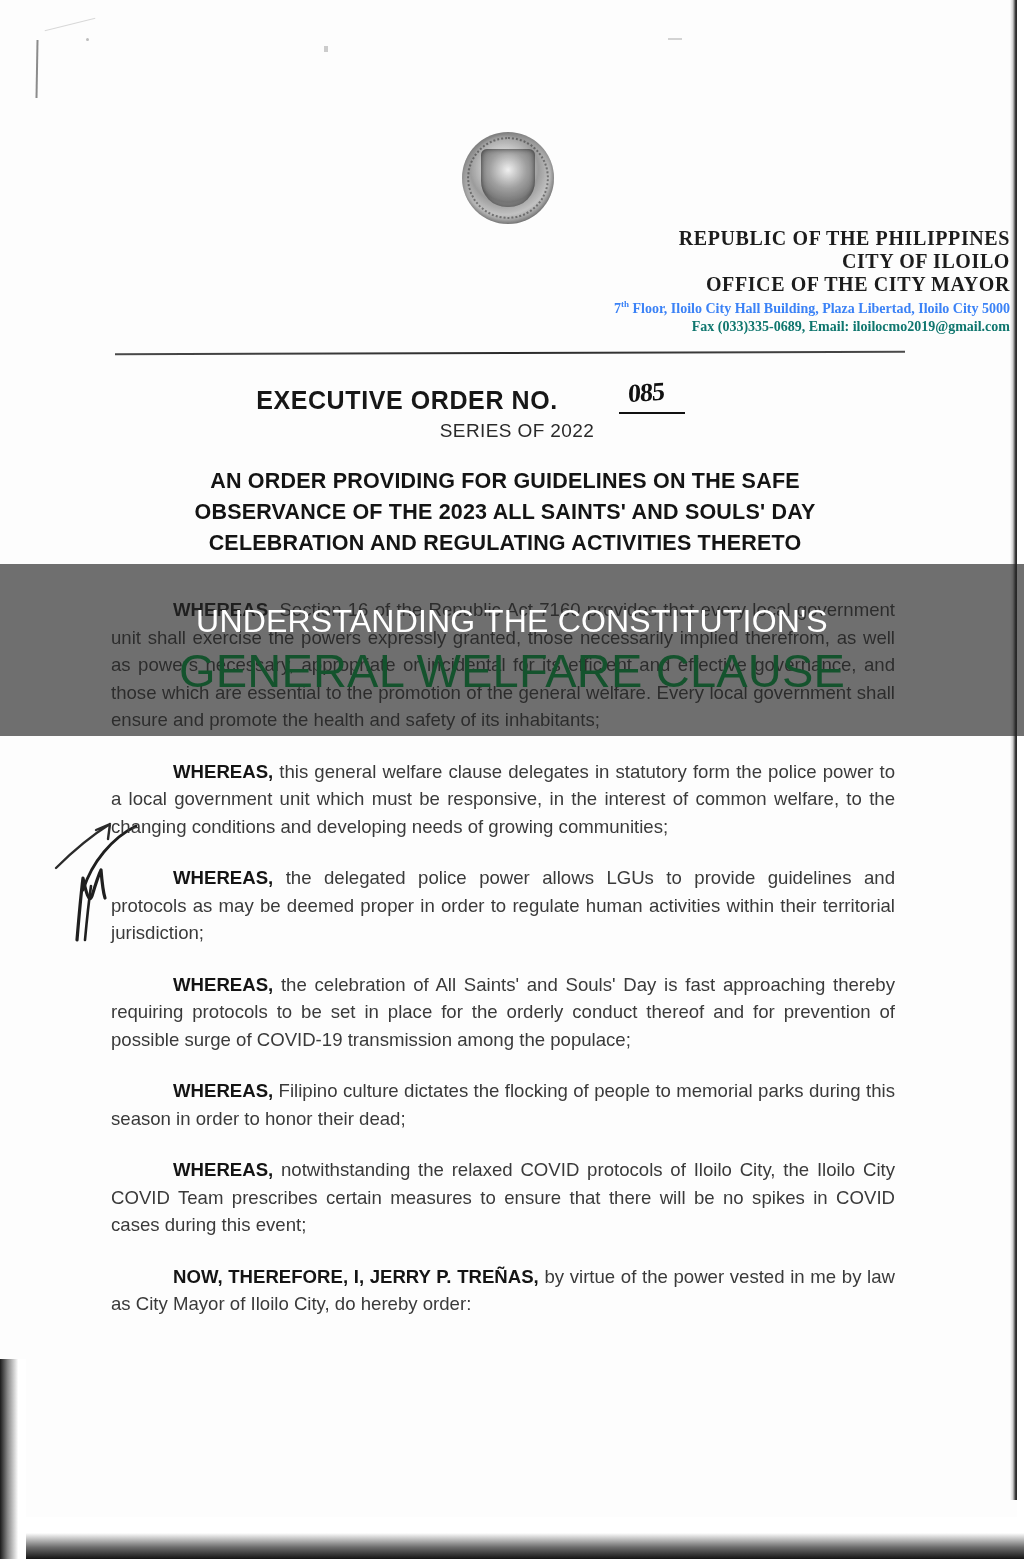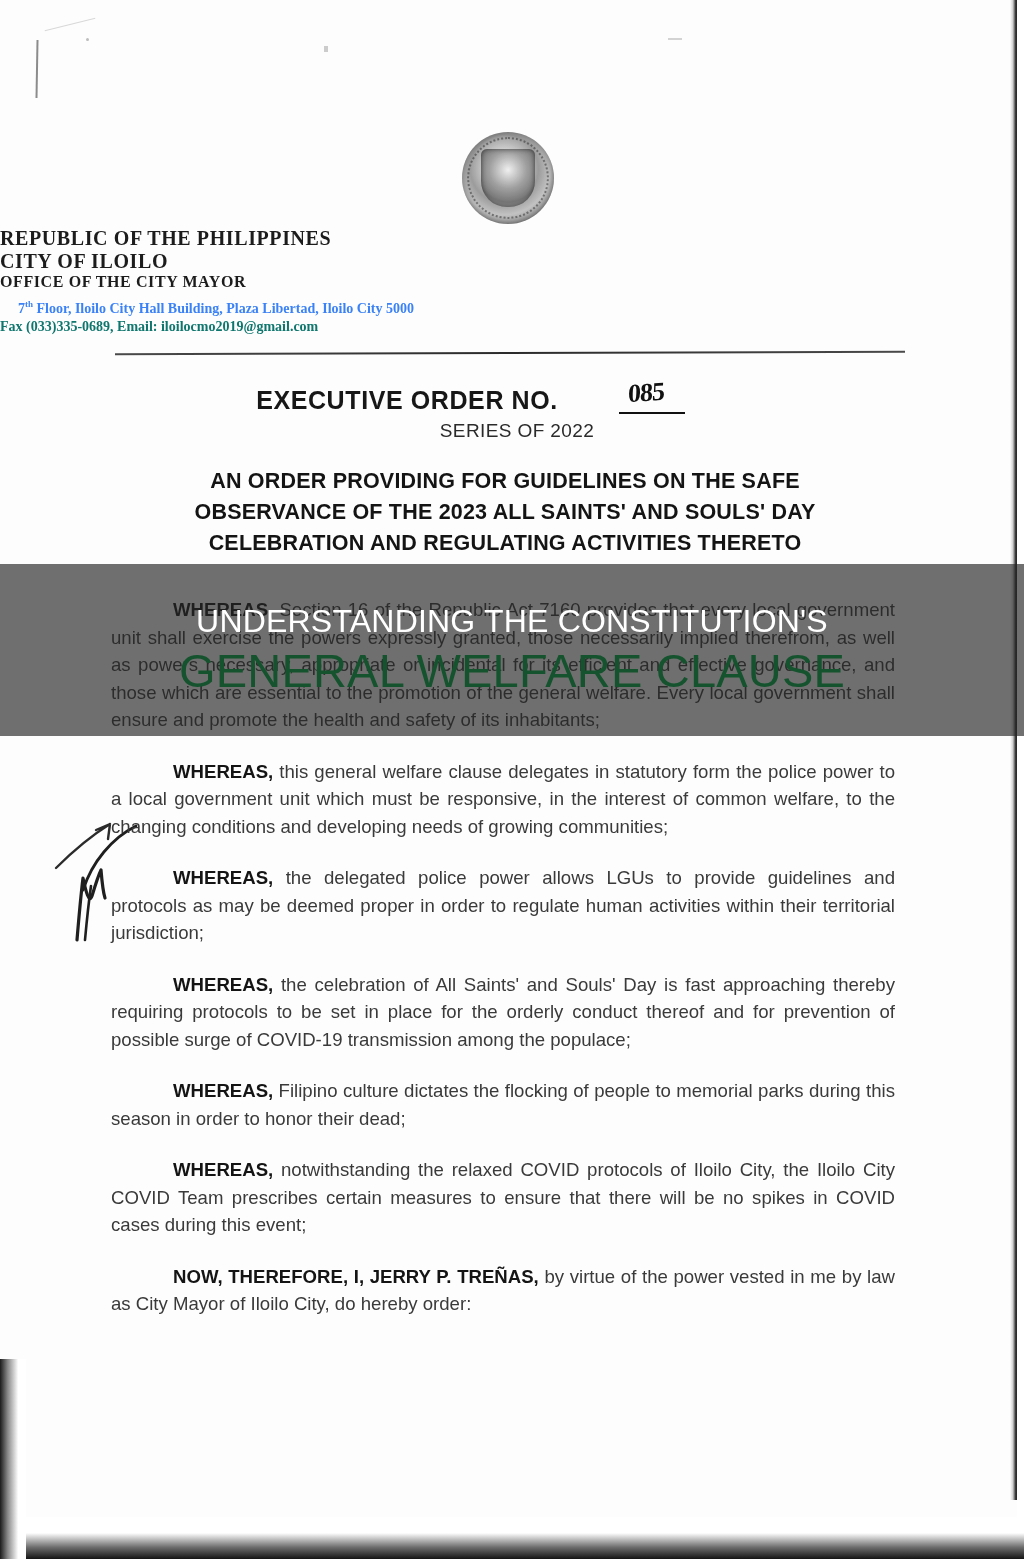--- a/index.html
+++ b/index.html
@@ -73,27 +73,27 @@
   }
   .seal::before{
     content:"";
     position:absolute; left:5px; top:5px; right:5px; bottom:5px;
     border-radius:50%;
     border:2px dotted rgba(60,60,60,.55);
   }
 
   .lh {
     position:absolute; left:0; width:1010px;
-    text-align:left;
+    text-align:right;
     font-family:"Liberation Serif", serif;
     color:#1c1c1c;
   }
   .lh-1 { top:227px; font-size:20px; font-weight:bold; letter-spacing:.6px; }
   .lh-2 { top:250px; font-size:20px; font-weight:bold; letter-spacing:.6px; }
-  .lh-3 { top:273px; font-size:16px; font-weight:bold; letter-spacing:.6px; }
+  .lh-3 { top:273px; font-size:20px; font-weight:bold; letter-spacing:.6px; }
   .lh-4 { top:299px; font-size:14px; font-weight:bold; color:#3b82f6;padding-left:18px; }
   .lh-4 sup { font-size:9px; }
   .lh-5 { top:319px; font-size:14px; font-weight:bold; color:#0f766e; }
 
   .rule {
     position:absolute; left:115px; top:352px;
     width:790px; height:2px;
     background:linear-gradient(to right,#4a4a4a,#2b2b2b 50%,#4a4a4a);
     transform:rotate(-0.18deg);
   }

